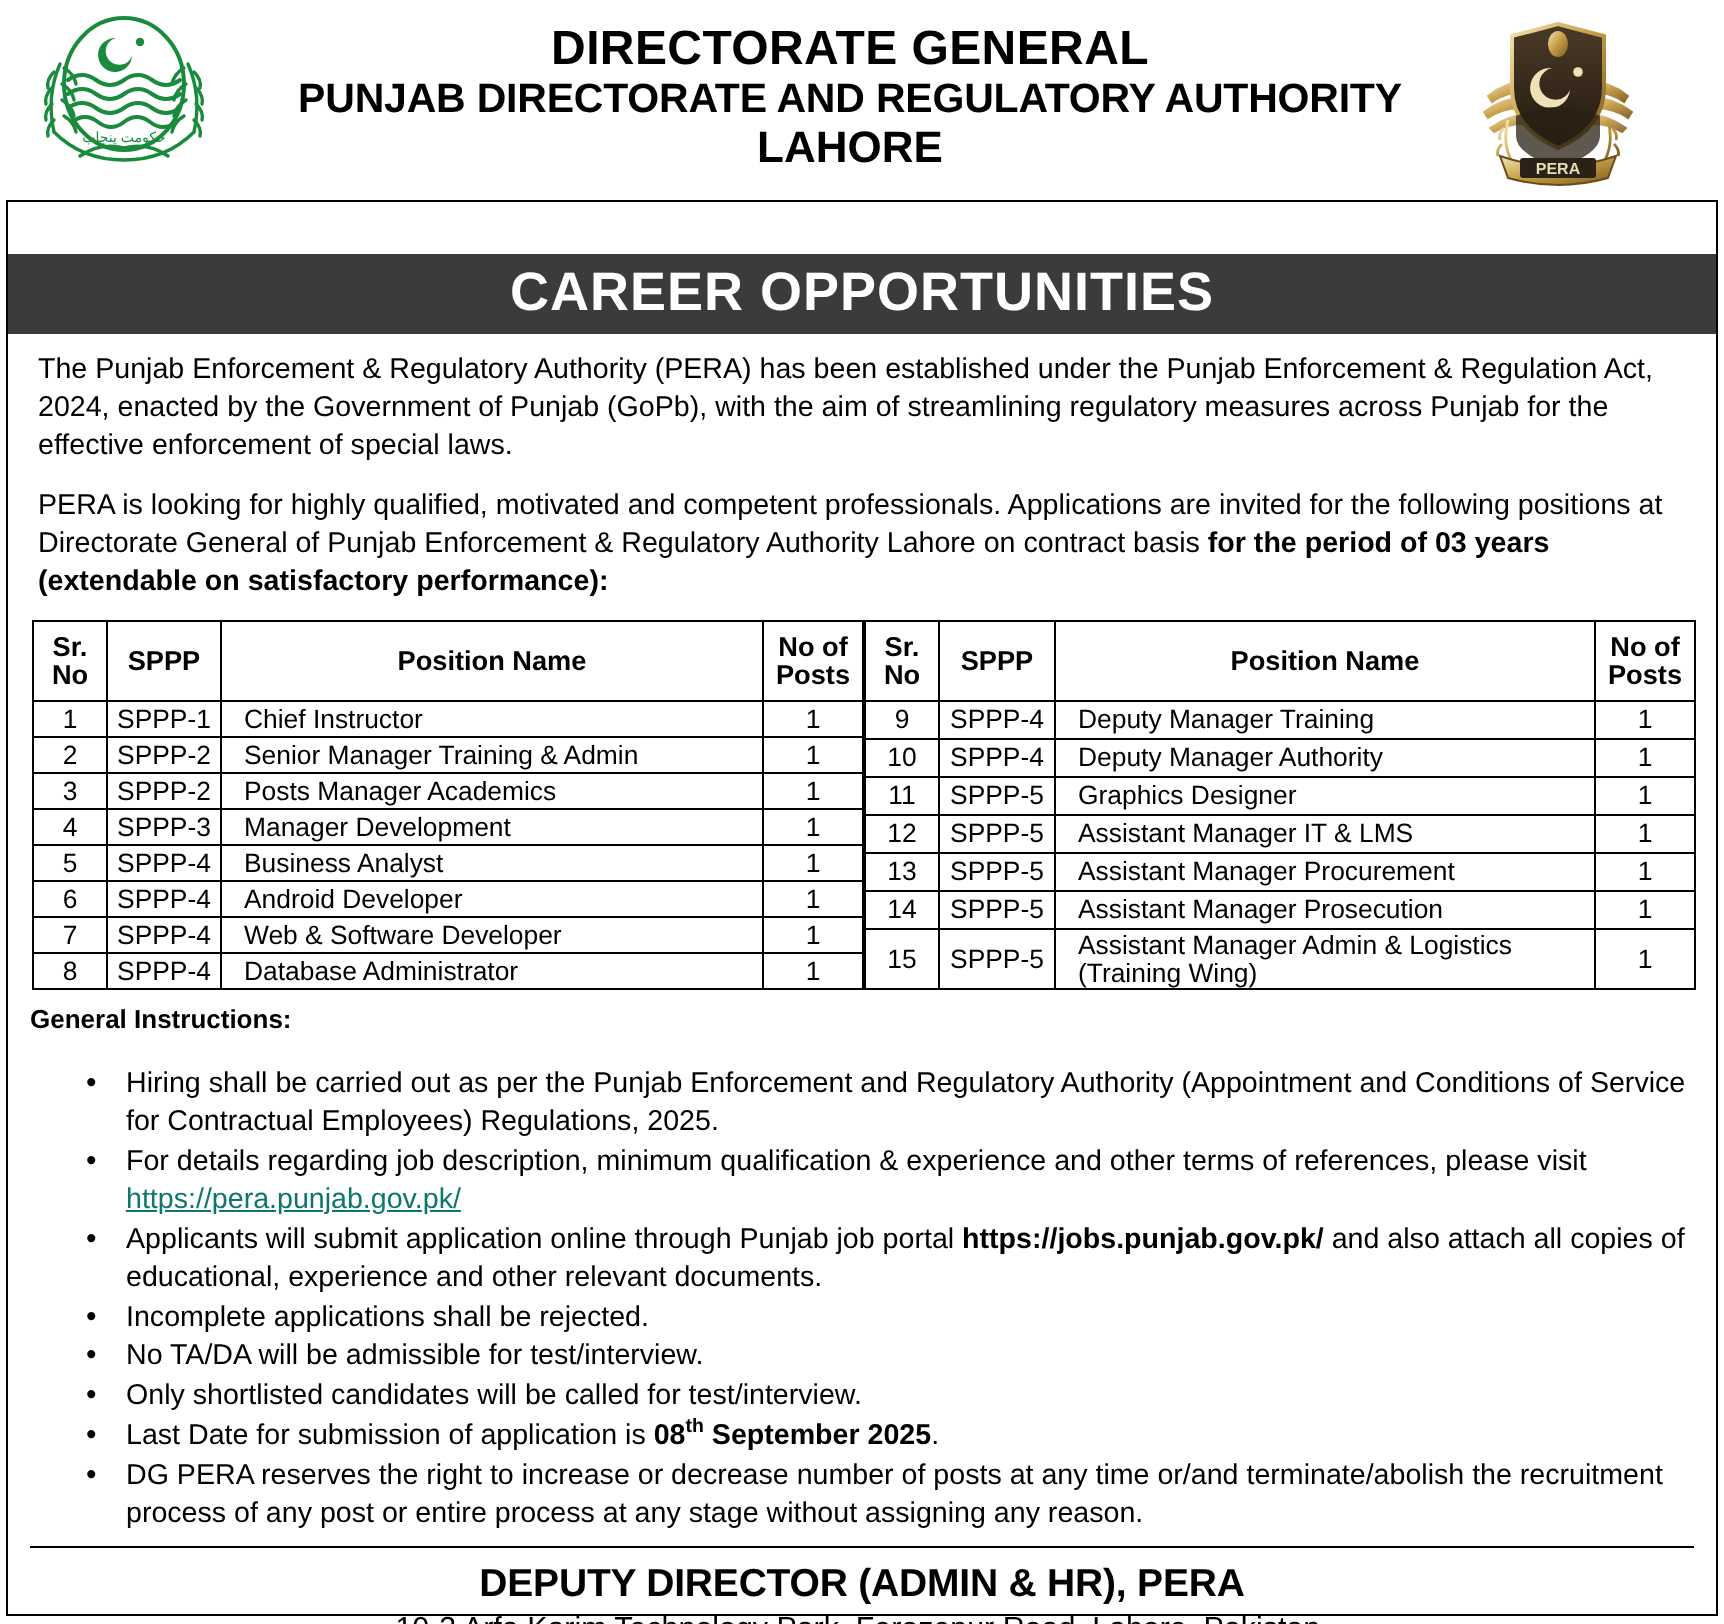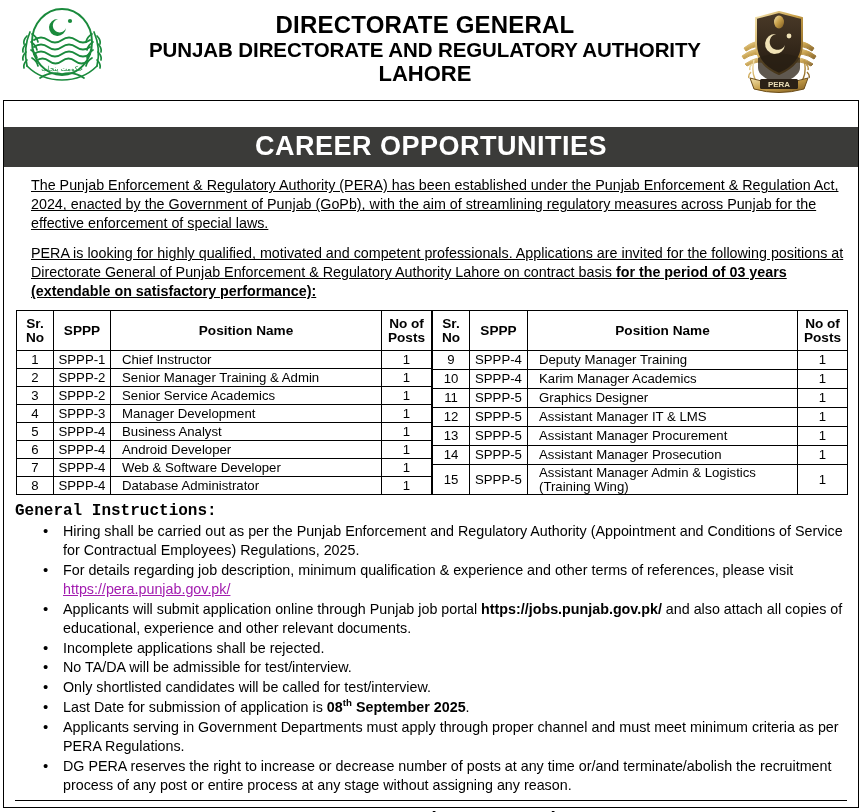--- a/index.html
+++ b/index.html
@@ -73,25 +73,24 @@
     padding: 5px 0 7px 0;
     line-height: 1.05;
     margin-top: 26px;
   }
 
   .content {
     padding: 9px 11px 0 11px;
   }
 
   p.para {
-    margin: 0 0 11px 16px;
+    margin: 0 0 11px 4px;
     font-size: 14.3px;
     line-height: 1.33;
     text-align: left;
-    text-decoration: underline;
   }
   p.para.tight { margin-bottom: 9px; }
   .b { font-weight: bold; }
 
   
   .tables-wrap {
     display: flex;
     width: 830px;
     margin: 0 auto;
     border-collapse: collapse;
@@ -127,24 +126,23 @@
   .col-pos-r { width: 270px; }
   .col-posts-r { width: 50px; }
   td.tall { height: 36px; }
   .pos-two-line { line-height: 1.16; }
 
   
   .instructions {
     padding: 7px 11px 0 11px;
   }
   .gi-title {
-    font-size: 16px;
-    font-weight: bold;
-    margin: 0 0 2px 0;
-    font-family: Liberation Mono, monospace;
+    font-size: 13px;
+    font-weight: bold;
+    margin: 0 0 16px 0;
   }
   ul.gi {
     margin: 0;
     padding: 0 0 0 48px;
     list-style: none;
   }
   ul.gi li {
     position: relative;
     font-size: 14.3px;
     line-height: 1.32;
@@ -302,21 +300,21 @@
             </tr>
             <tr>
               <td class="c">2</td>
               <td class="c">SPPP-2</td>
               <td class="l">Senior Manager Training &amp; Admin</td>
               <td class="c">1</td>
             </tr>
             <tr>
               <td class="c">3</td>
               <td class="c">SPPP-2</td>
-              <td class="l">Senior Service Academics</td>
+              <td class="l">Posts Manager Academics</td>
               <td class="c">1</td>
             </tr>
             <tr>
               <td class="c">4</td>
               <td class="c">SPPP-3</td>
               <td class="l">Manager Development</td>
               <td class="c">1</td>
             </tr>
             <tr>
               <td class="c">5</td>
@@ -369,21 +367,21 @@
           <tbody>
             <tr>
               <td class="c">9</td>
               <td class="c">SPPP-4</td>
               <td class="l">Deputy Manager Training</td>
               <td class="c">1</td>
             </tr>
             <tr>
               <td class="c">10</td>
               <td class="c">SPPP-4</td>
-              <td class="l">Karim Manager Academics</td>
+              <td class="l">Deputy Manager Authority</td>
               <td class="c">1</td>
             </tr>
             <tr>
               <td class="c">11</td>
               <td class="c">SPPP-5</td>
               <td class="l">Graphics Designer</td>
               <td class="c">1</td>
             </tr>
             <tr>
               <td class="c">12</td>
@@ -416,31 +414,30 @@
         </table>
       </div>
     </div>
 
     <div class="instructions">
       <div class="gi-title">General Instructions:</div>
       <ul class="gi">
 
         <li>Hiring shall be carried out as per the Punjab Enforcement and Regulatory Authority (Appointment and Conditions of Service for Contractual Employees) Regulations, 2025.</li>
 
-        <li><span>For details regarding job description, minimum qualification &amp; experience and other terms of references, please visit </span><a class="u" href="#" style="color:#a21caf;text-decoration:underline;">https://pera.punjab.gov.pk/</a></li>
+        <li><span>For details regarding job description, minimum qualification &amp; experience and other terms of references, please visit </span><a class="u" href="#" style="color:#0f766e;text-decoration:underline;">https://pera.punjab.gov.pk/</a></li>
 
         <li><span>Applicants will submit application online through Punjab job portal </span><span class="b">https://jobs.punjab.gov.pk/</span><span> and also attach all copies of educational, experience and other relevant documents.</span></li>
 
         <li>Incomplete applications shall be rejected.</li>
         <li>No TA/DA will be admissible for test/interview.</li>
         <li>Only shortlisted candidates will be called for test/interview.</li>
 
         <li><span>Last Date for submission of application is </span><span class="b">08</span><sup class="b">th</sup><span class="b"> September 2025</span><span>.</span></li>
 
-        <li>Applicants serving in Government Departments must apply through proper channel and must meet minimum criteria as per PERA Regulations.</li>
         <li>DG PERA reserves the right to increase or decrease number of posts at any time or/and terminate/abolish the recruitment process of any post or entire process at any stage without assigning any reason.</li>
       </ul>
       <div class="footer-rule"></div>
     </div>
 
     <div class="footer">
       <div class="f-title">DEPUTY DIRECTOR (ADMIN &amp; HR), PERA</div>
       <div class="f-line">10-3 Arfa Karim Technology Park, Ferozepur Road, Lahore, Pakistan.</div>
 
     </div>

